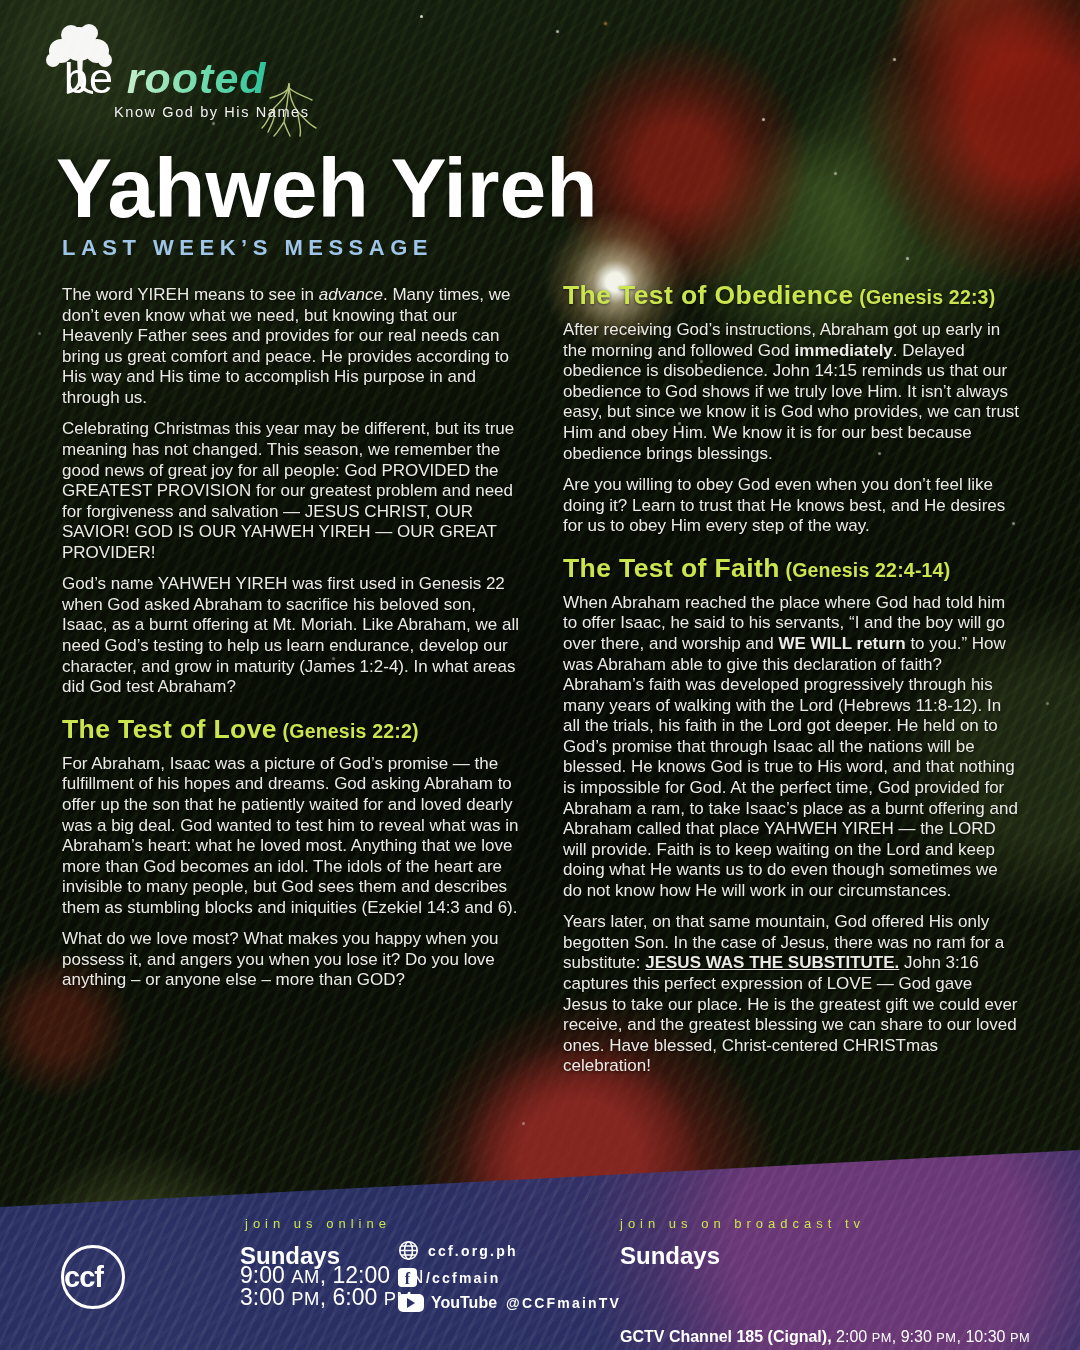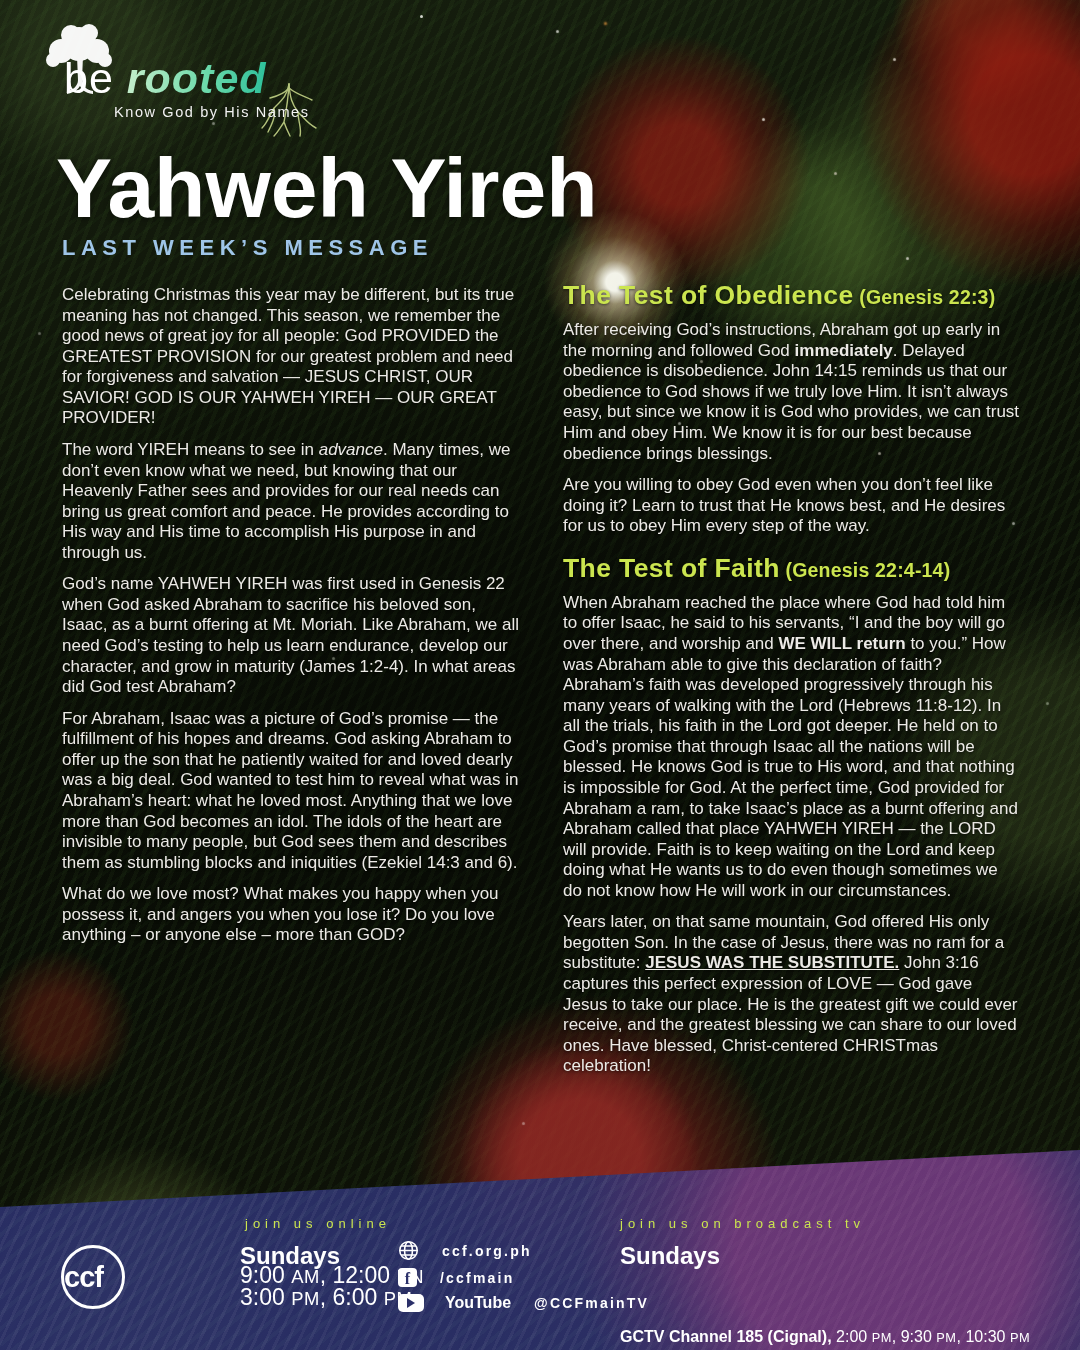--- a/index.html
+++ b/index.html
@@ -117,21 +117,21 @@
     position:absolute;font-size:13px;font-weight:normal;letter-spacing:5px;color:var(--green);white-space:nowrap;
   }
   #online-heading{left:245px;top:1216px;}
   #broadcast-heading{left:620px;top:1216px;}
   .f-day{position:absolute;font-size:24px;font-weight:bold;color:#fff;white-space:nowrap;}
   #online-day{left:240px;top:1242px;}
   #broadcast-day{left:620px;top:1242px;}
   #online-times{position:absolute;left:240px;top:1265px;color:#fff;font-size:23px;line-height:20px;white-space:nowrap;}
   .sc{font-size:.8em;letter-spacing:.5px;}
   #online-links{position:absolute;left:398px;top:1240px;display:flex;flex-direction:column;gap:7px;}
-  .link-row{display:flex;align-items:center;gap:23px;color:#fff;}
+  .link-row{display:flex;align-items:center;gap:9px;color:#fff;}
   .link-label{font-size:14px;font-weight:bold;letter-spacing:2.2px;white-space:nowrap;}
   .fb-icon{
     width:19px;height:19px;border-radius:4px;background:#fff;color:var(--navy);
     display:flex;align-items:flex-end;justify-content:center;font-weight:bold;font-size:16px;line-height:17px;
     font-family:"Liberation Serif", serif;
   }
   .yt-icon{
     width:26px;height:18px;border-radius:5px;background:#fff;display:flex;align-items:center;justify-content:center;
   }
   .yt-tri{width:0;height:0;border-left:8px solid var(--navy);border-top:5px solid transparent;border-bottom:5px solid transparent;}
@@ -166,23 +166,24 @@
     </g>
   </svg>
   <div id="logo-word"><span class="be">be</span> <span class="rooted">rooted</span></div>
   <div id="logo-tagline">Know God by His Names</div>
 </div>
 
 <div id="title">Yahweh Yireh</div>
 <div id="subtitle">LAST WEEK’S MESSAGE</div>
 
 <div id="left-col" class="col">
+    <p class="para"><span>The word YIREH means to see in </span><span class="i">advance</span><span>. Many times, we don’t even know what we need, but knowing that our Heavenly Father sees and provides for our real needs can bring us great comfort and peace. He provides according to His way and His time to accomplish His purpose in and through us.</span></p>
     <p class="para"><span>Celebrating Christmas this year may be different, but its true meaning has not changed. This season, we remember the good news of great joy for all people: God PROVIDED the GREATEST PROVISION for our greatest problem and need for forgiveness and salvation — JESUS CHRIST, OUR SAVIOR! GOD IS OUR YAHWEH YIREH — OUR GREAT PROVIDER!</span></p>
-    <p class="para"><span>The word YIREH means to see in </span><span class="i">advance</span><span>. Many times, we don’t even know what we need, but knowing that our Heavenly Father sees and provides for our real needs can bring us great comfort and peace. He provides according to His way and His time to accomplish His purpose in and through us.</span></p>
     <p class="para"><span>God’s name YAHWEH YIREH was first used in Genesis 22 when God asked Abraham to sacrifice his beloved son, Isaac, as a burnt offering at Mt. Moriah. Like Abraham, we all need God’s testing to help us learn endurance, develop our character, and grow in maturity (James 1:2-4). In what areas did God test Abraham?</span></p>
+    <h3 class="sec"><span class="sec-t">The Test of Love</span><span class="sec-r"> (Genesis 22:2)</span></h3>
     <p class="para"><span>For Abraham, Isaac was a picture of God’s promise — the fulfillment of his hopes and dreams. God asking Abraham to offer up the son that he patiently waited for and loved dearly was a big deal. God wanted to test him to reveal what was in Abraham’s heart: what he loved most. Anything that we love more than God becomes an idol. The idols of the heart are invisible to many people, but God sees them and describes them as stumbling blocks and iniquities (Ezekiel 14:3 and 6).</span></p>
     <p class="para"><span>What do we love most? What makes you happy when you possess it, and angers you when you lose it? Do you love anything – or anyone else – more than GOD?</span></p>
   </div>
 <div id="right-col" class="col">
     <h3 class="sec"><span class="sec-t">The Test of Obedience</span><span class="sec-r"> (Genesis 22:3)</span></h3>
     <p class="para"><span>After receiving God’s instructions, Abraham got up early in the morning and followed God </span><span class="b">immediately</span><span>. Delayed obedience is disobedience. John 14:15 reminds us that our obedience to God shows if we truly love Him. It isn’t always easy, but since we know it is God who provides, we can trust Him and obey Him. We know it is for our best because obedience brings blessings.</span></p>
     <p class="para"><span>Are you willing to obey God even when you don’t feel like doing it? Learn to trust that He knows best, and He desires for us to obey Him every step of the way.</span></p>
     <h3 class="sec"><span class="sec-t">The Test of Faith</span><span class="sec-r"> (Genesis 22:4-14)</span></h3>
     <p class="para"><span>When Abraham reached the place where God had told him to offer Isaac, he said to his servants, “I and the boy will go over there, and worship and </span><span class="b">WE WILL return</span><span> to you.”  How was Abraham able to give this declaration of faith? Abraham’s faith was developed progressively through his many years of walking with the Lord (Hebrews 11:8-12). In all the trials, his faith in the Lord got deeper. He held on to God’s promise that through Isaac all the nations will be blessed. He knows God is true to His word, and that nothing is impossible for God. At the perfect time, God provided for Abraham a ram, to take Isaac’s place as a burnt offering and Abraham called that place YAHWEH YIREH — the LORD will provide. Faith is to keep waiting on the Lord and keep doing what He wants us to do even though sometimes we do not know how He will work in our circumstances.</span></p>
     <p class="para"><span>Years later, on that same mountain, God offered His only begotten Son. In the case of Jesus, there was no ram for a substitute: </span><span class="b u">JESUS WAS THE SUBSTITUTE.</span><span> John 3:16 captures this perfect expression of LOVE — God gave Jesus to take our place. He is the greatest gift we could ever receive, and the greatest blessing we can share to our loved ones. Have blessed, Christ-centered CHRISTmas celebration!</span></p>

